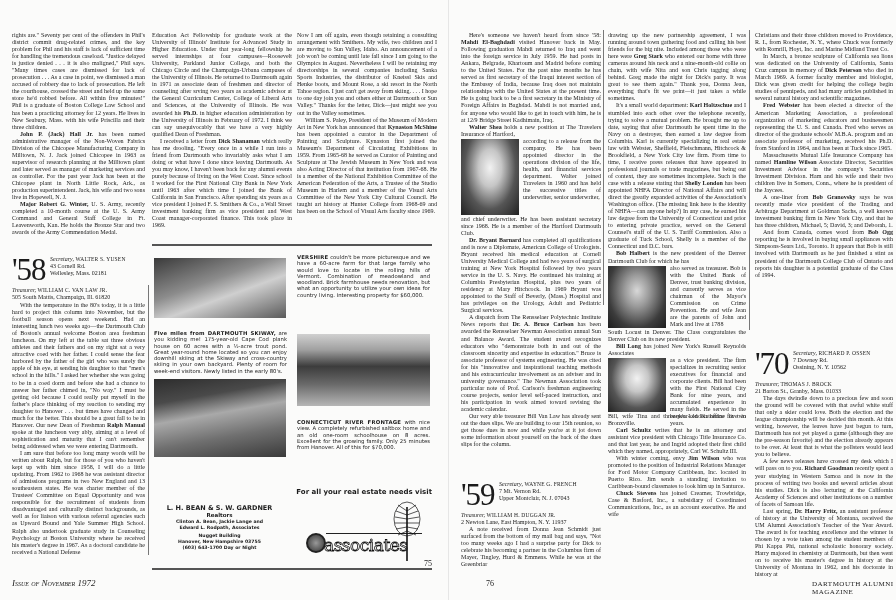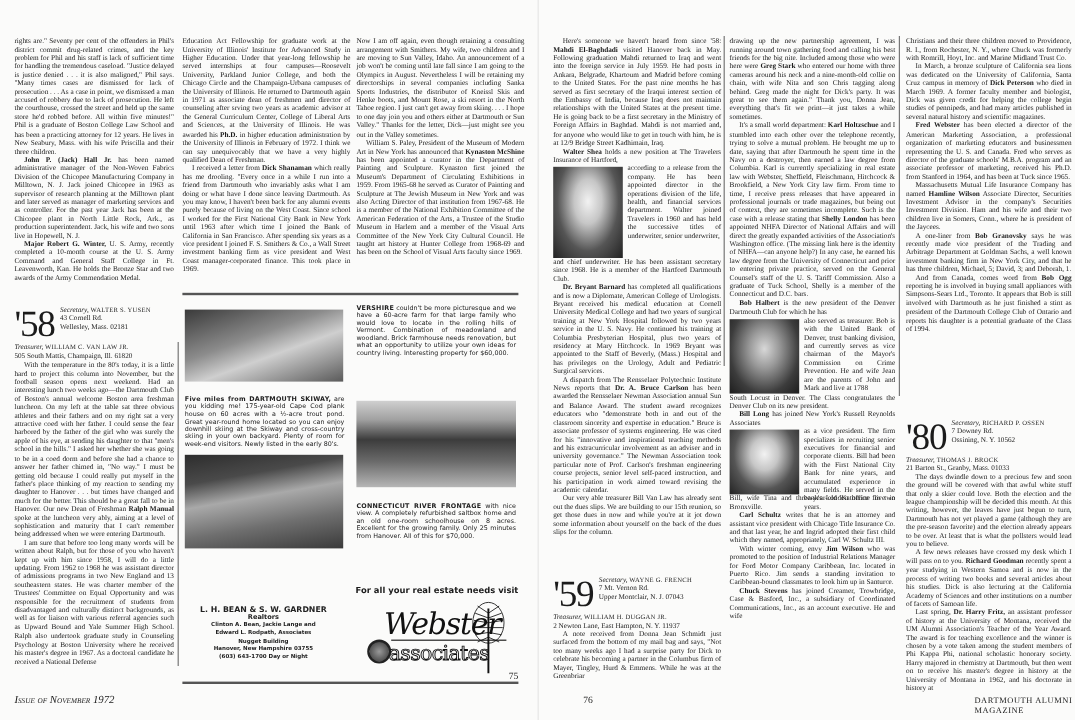--- a/index.html
+++ b/index.html
@@ -105,21 +105,20 @@
       <div style="font-size:5.5px; line-height:7px;">Realtors</div>
       <div style="font-size:4.6px; line-height:6px;">Clinton A. Bean, Jackie Lange and</div>
       <div style="font-size:4.6px; line-height:6px; margin-bottom:2px;">Edward L. Rodpath, Associates</div>
       <div style="font-size:4.6px; line-height:6px;">Nugget Building</div>
       <div style="font-size:4.6px; line-height:6px;">Hanover, New Hampshire 03755</div>
       <div style="font-size:4.6px; line-height:6px;">(603) 643-1700 Day or Night</div>
     </div>
 
     <div class="logo" style="top:253px;">
       <div class="seal"></div>
-      <span class="w">Webster</span>
       <div class="bar"></div>
       <span class="a">associates</span>
       <svg class="tree" viewBox="0 0 30 66">
         <line x1="15" y1="10" x2="15" y2="64" stroke="#111" stroke-width="1.6"></line>
         <g stroke="#111" stroke-width="0.7" fill="none">
           <path d="M15 14 L6 8 M15 18 L4 14 M15 22 L3 20 M15 26 L3 26 M15 30 L4 32 M15 34 L6 38"></path>
           <path d="M15 14 L24 8 M15 18 L26 14 M15 22 L27 20 M15 26 L27 26 M15 30 L26 32 M15 34 L24 38"></path>
           <ellipse cx="15" cy="22" rx="13" ry="17"></ellipse>
         </g>
       </svg>
@@ -192,21 +191,21 @@
   <div class="col" style="left:755px; top:32px; width:138px;">
     <p class="noi">Christians and their three children moved to Providence, R. I., from Rochester, N. Y., where Chuck was formerly with Romrill, Hoyt, Inc. and Marine Midland Trust Co.</p>
     <p><span>In March, a bronze sculpture of California sea lions was dedicated on the University of California, Santa Cruz campus in memory of </span><b>Dick Peterson</b><span> who died in March 1969. A former faculty member and biologist, Dick was given credit for helping the college begin studies of pennipeds, and had many articles published in several natural history and scientific magazines.</span></p>
     <p><b>Fred Webster</b><span> has been elected a director of the American Marketing Association, a professional organization of marketing educators and businessmen representing the U. S. and Canada. Fred who serves as director of the graduate schools' M.B.A. program and an associate professor of marketing, received his Ph.D. from Stanford in 1964, and has been at Tuck since 1965.</span></p>
     <p><span>Massachusetts Mutual Life Insurance Company has named </span><b>Hamline Wilson</b><span> Associate Director, Securities Investment Advisor in the company's Securities Investment Division. Ham and his wife and their two children live in Somers, Conn., where he is president of the Jaycees.</span></p>
     <p><span>A one-liner from </span><b>Bob Granovsky</b><span> says he was recently made vice president of the Trading and Arbitrage Department at Goldman Sachs, a well known investment banking firm in New York City, and that he has three children, Michael, 5; David, 3; and Deborah, 1.</span></p>
     <p><span>And from Canada, comes word from </span><b>Bob Ogg</b><span> reporting he is involved in buying small appliances with Simpsons-Sears Ltd., Toronto. It appears that Bob is still involved with Dartmouth as he just finished a stint as president of the Dartmouth College Club of Ontario and reports his daughter is a potential graduate of the Class of 1994.</span></p>
   </div>
 
   <div class="class-head" style="left:755px; top:350px; width:140px; height:42px;">
-    <span class="yr">'80</span>
+    <span class="yr">'70</span>
     <div class="sec">
       <i>Secretary,</i> <span class="sc">RICHARD P. OSSEN</span><br>
       <span>7 Downey Rd.</span><br>
       <span>Ossining, N. Y. 10562</span>
     </div>
     <div class="tre">
       <i>Treasurer,</i> <span class="sc">THOMAS J. BROCK</span><br>
       <span>21 Barton St., Granby, Mass. 01033</span>
     </div>
   </div>

